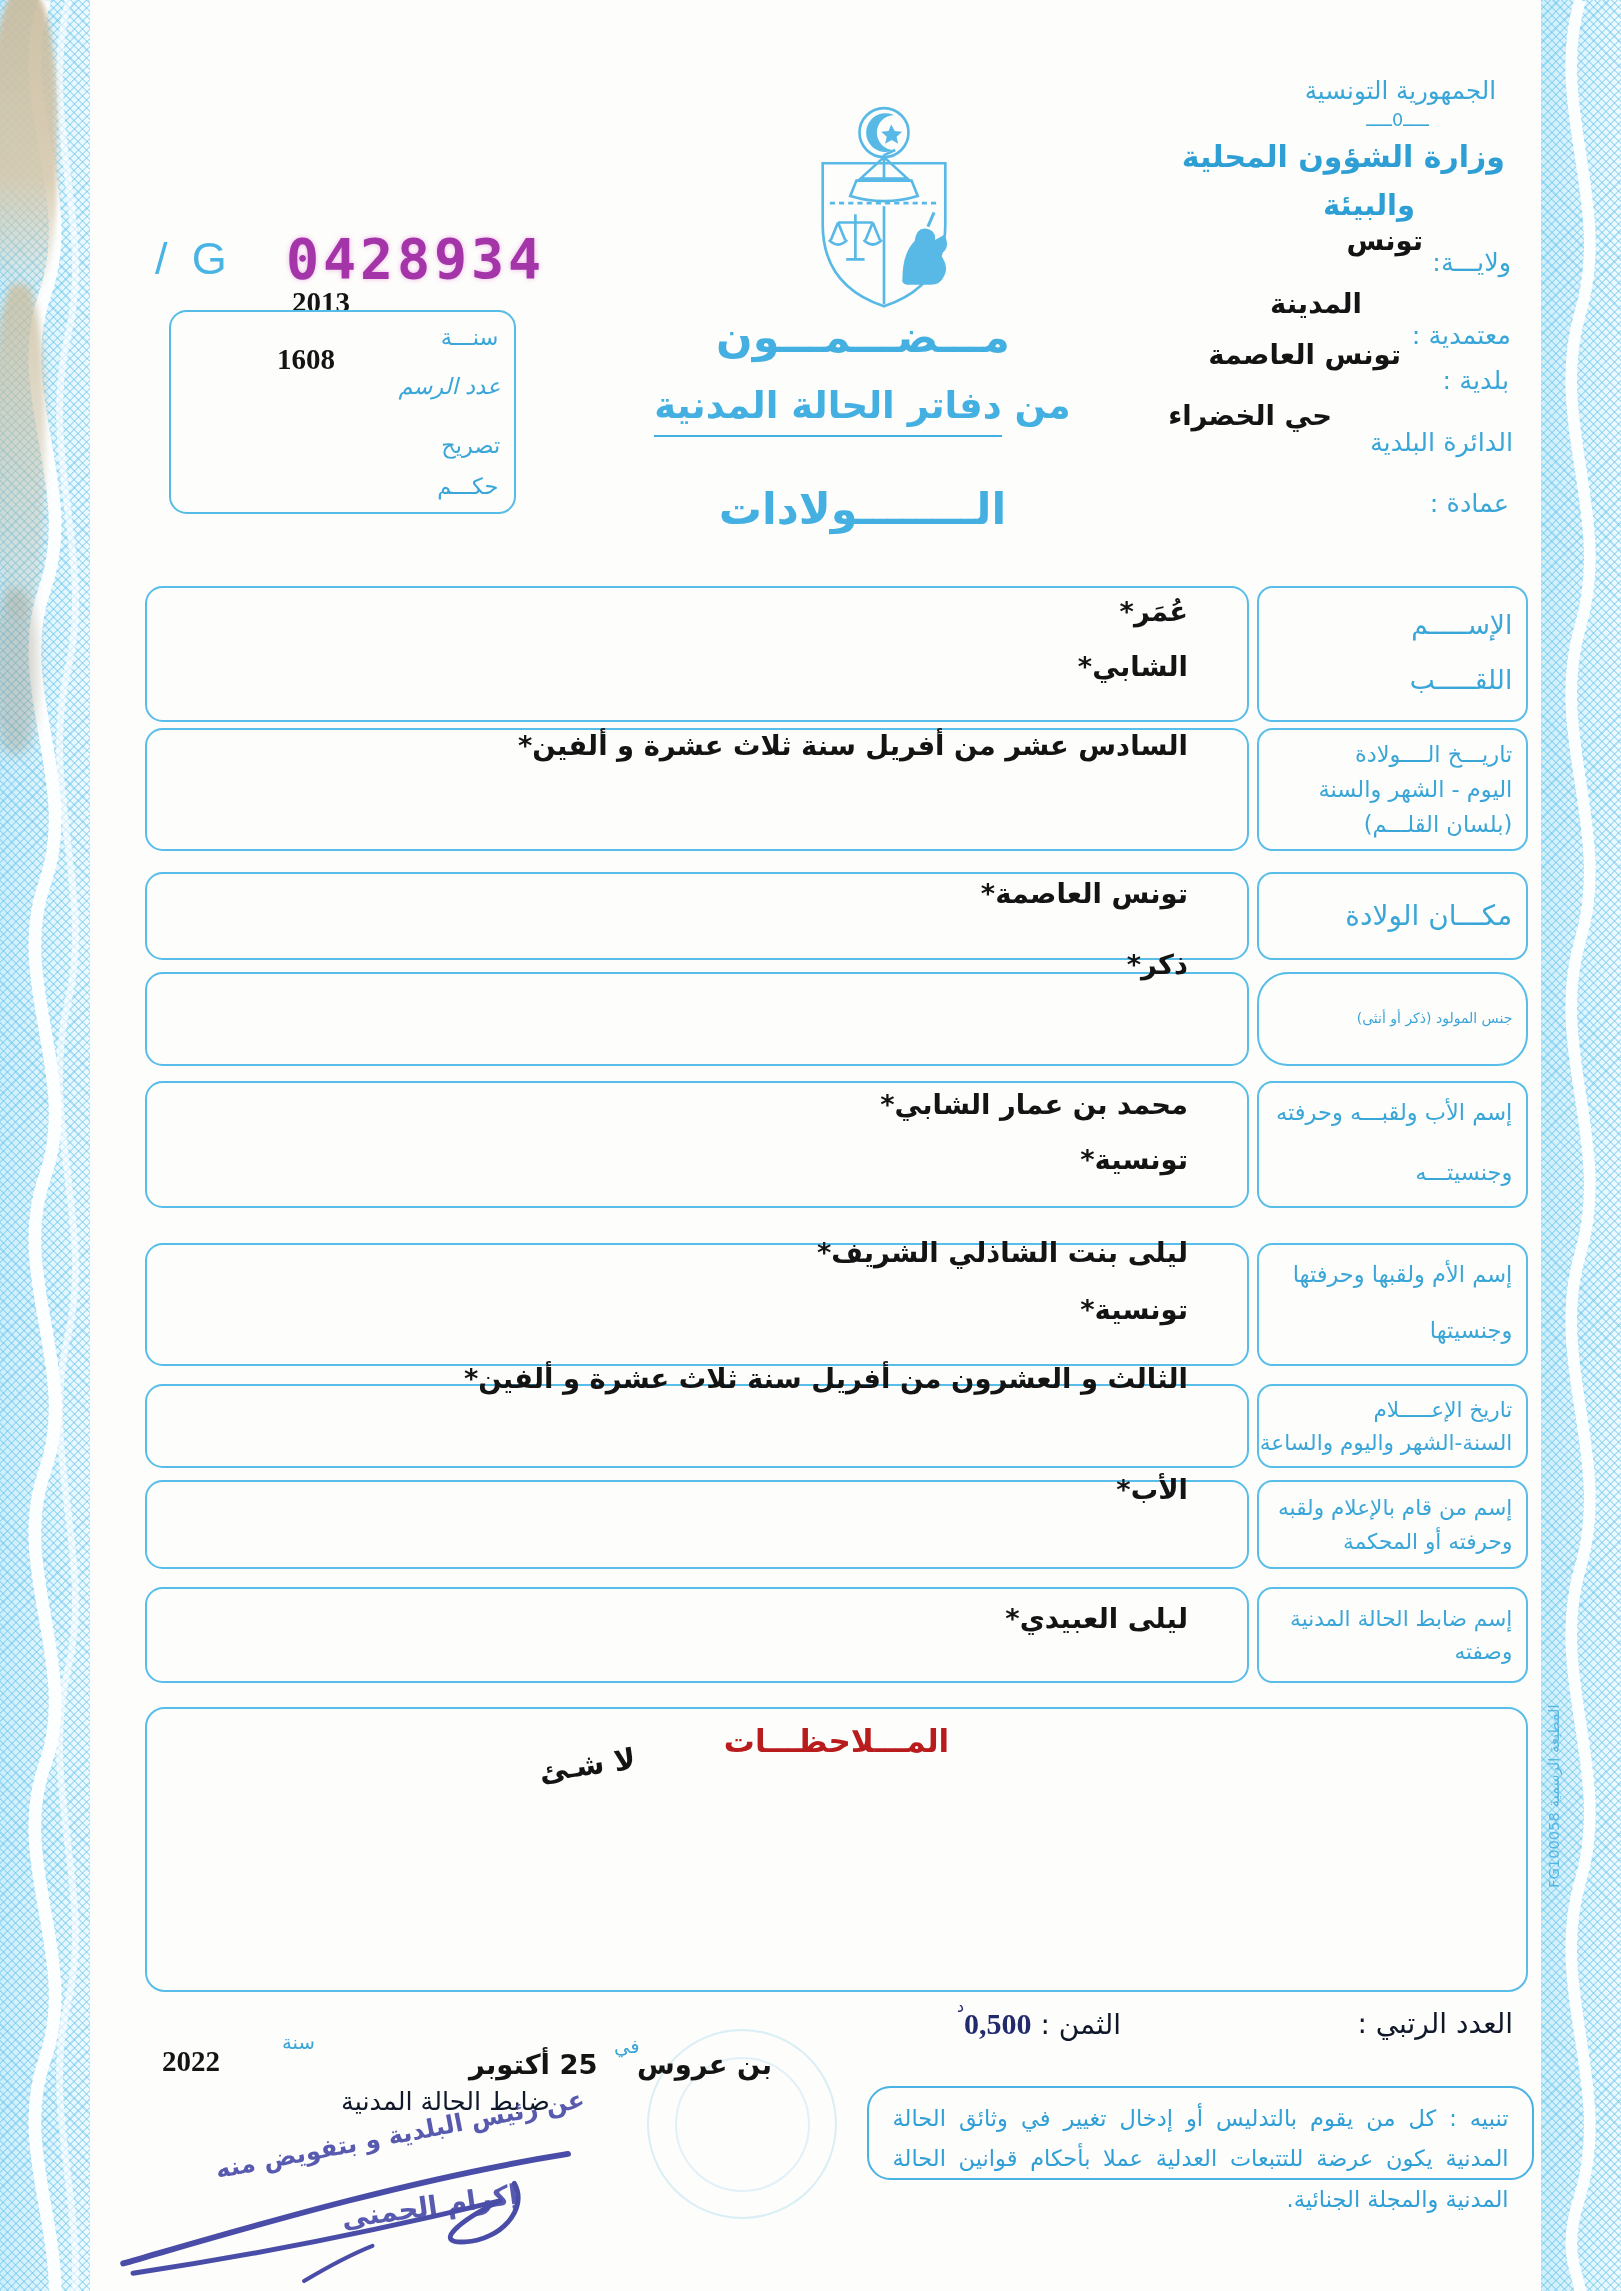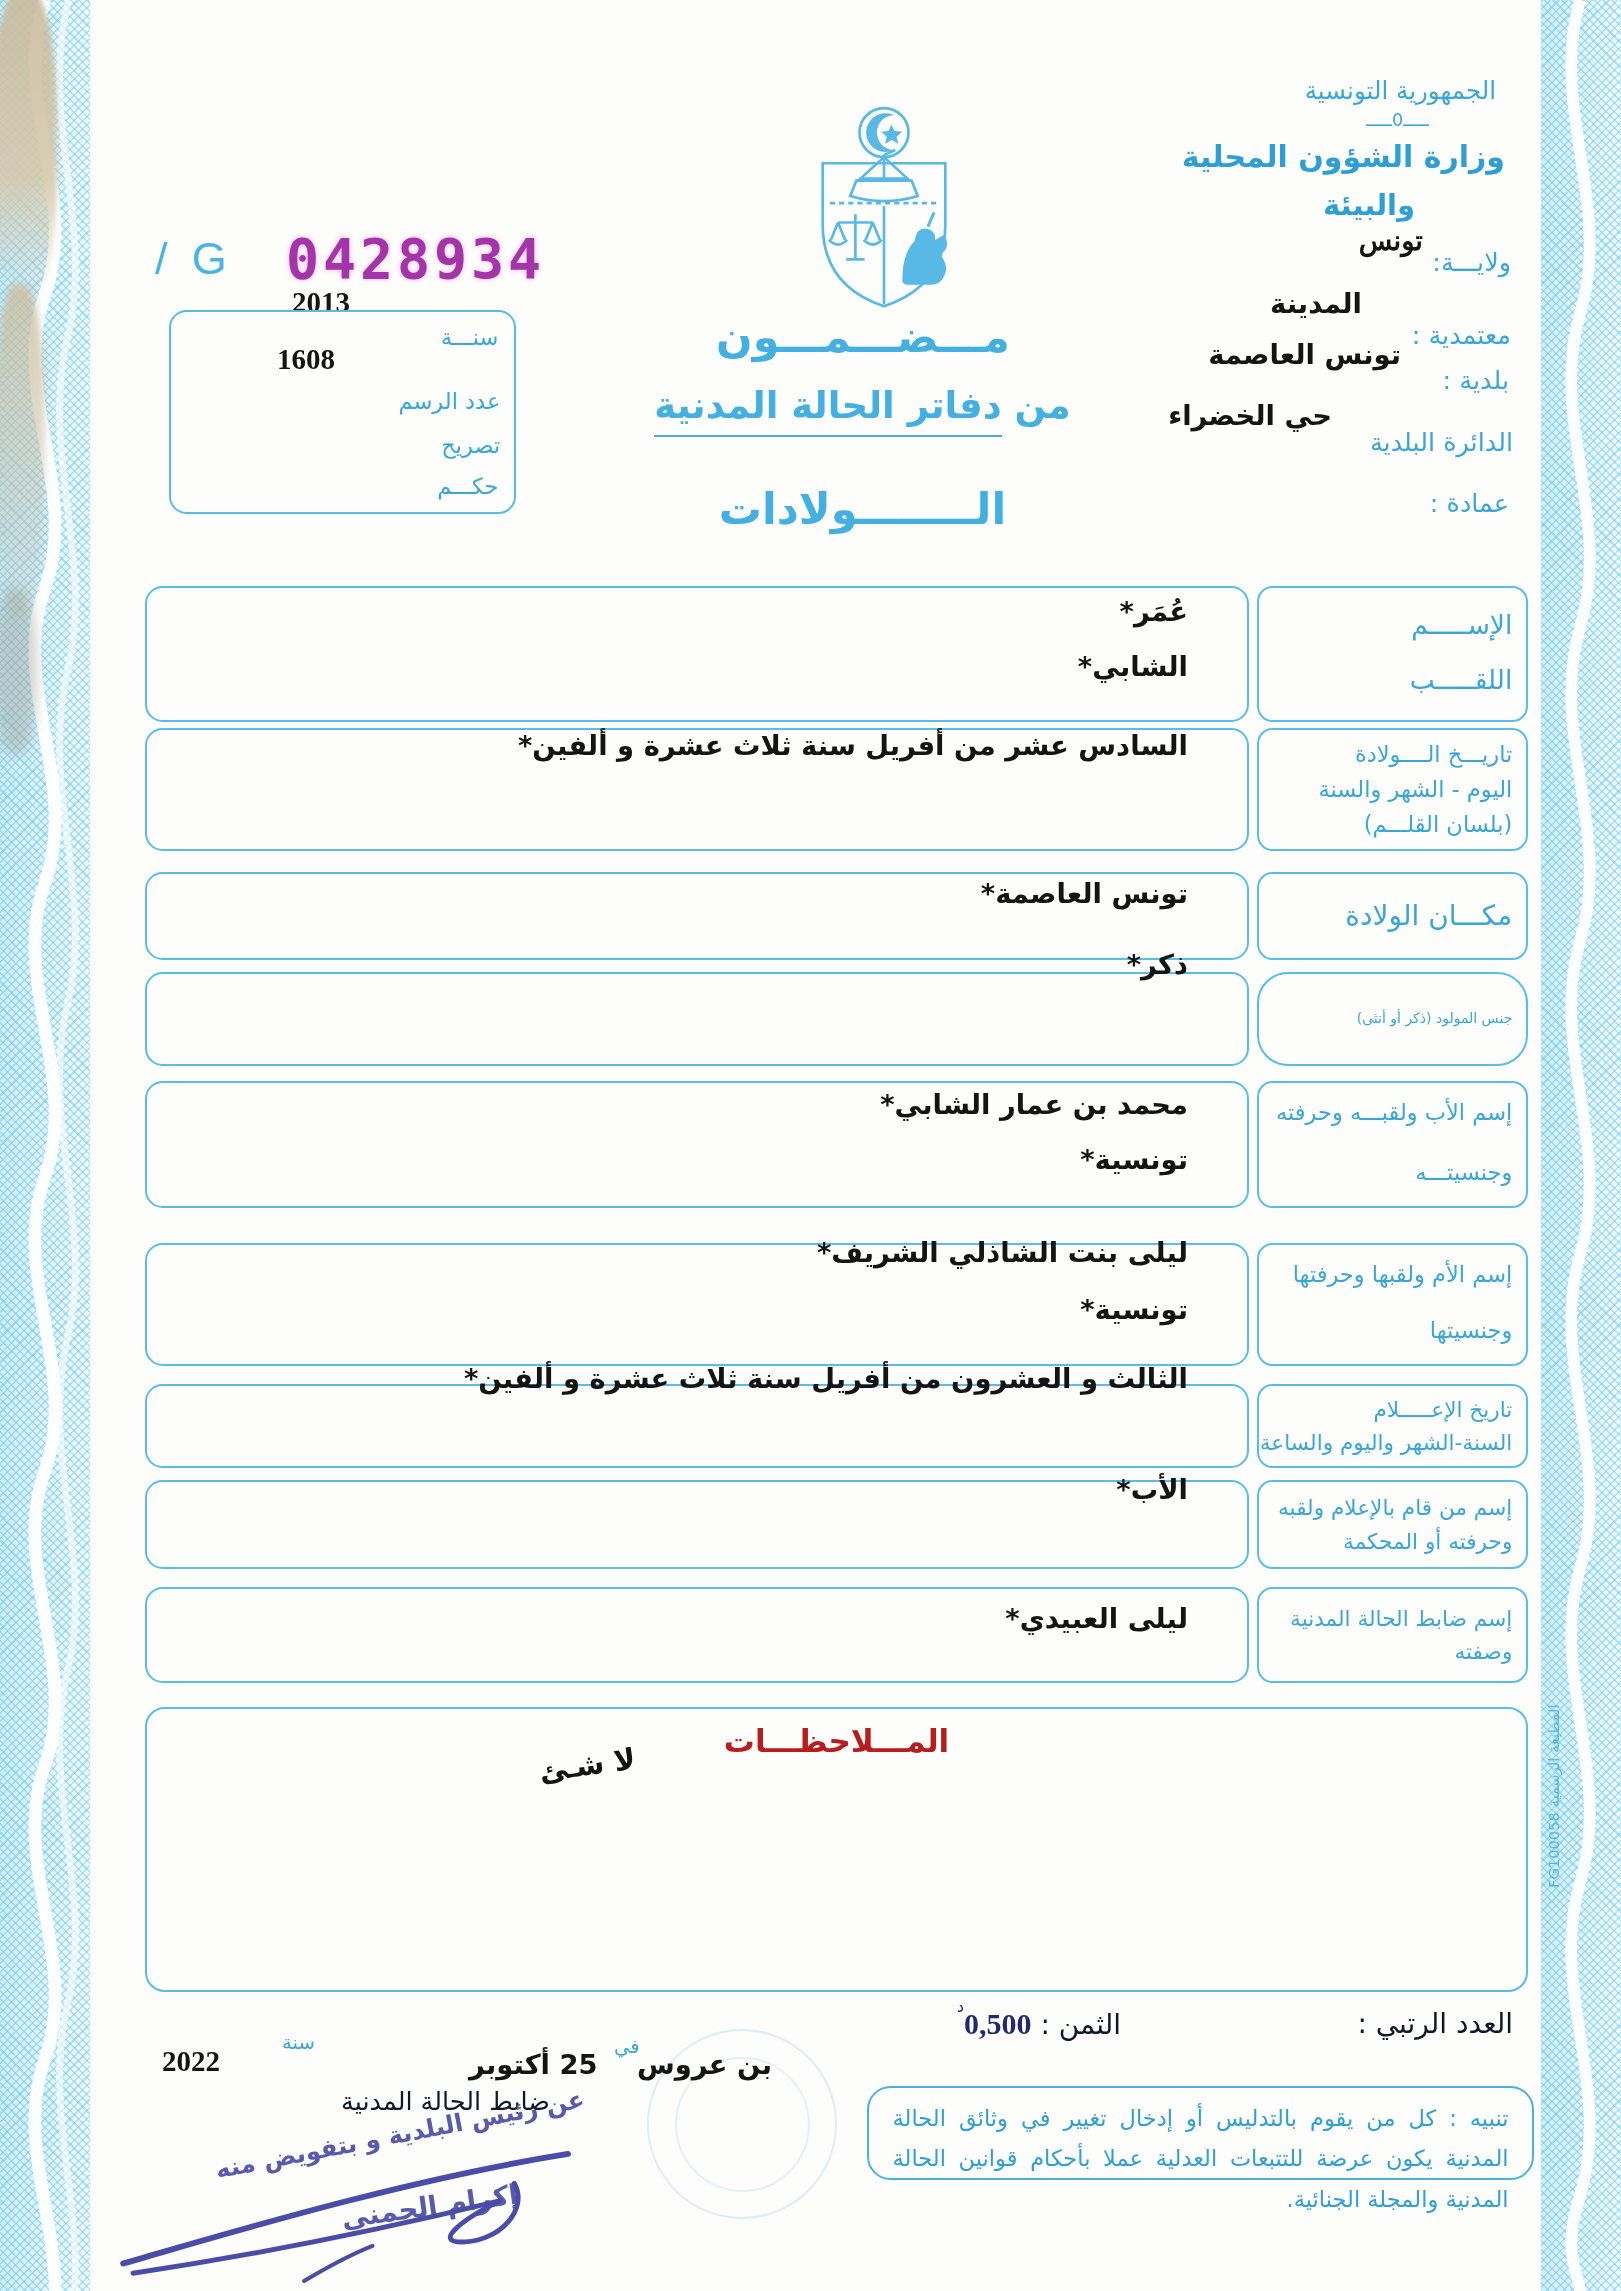--- a/index.html
+++ b/index.html
@@ -89,41 +89,41 @@
 
   <div class="stain abs" style="left:-7.8px;top:-9.8px;width:65px;height:314px;background:linear-gradient(180deg,#c9bb9e,#d6c9ae 60%,rgba(214,201,174,0));opacity:.9;filter:blur(2.9px);"></div>
   <div class="stain abs" style="left:-5.9px;top:284px;width:51px;height:333px;background:linear-gradient(180deg,rgba(203,189,158,.8),rgba(196,186,160,.2));filter:blur(3.9px);"></div>
   <div class="stain abs" style="left:-5.9px;top:588px;width:43px;height:167px;background:rgba(160,152,132,.4);filter:blur(5.9px);"></div>
 
   <div class="h-label" style="top:76px;right:125px;font-size:24.5px;">الجمهورية التونسية</div>
   <div class="h-label" style="top:110px;right:192px;font-size:17.6px;letter-spacing:-2px;">ـــــ0ـــــ</div>
   <div class="h-label ministry" style="top:139px;right:116px;font-size:30px;">وزارة الشؤون المحلية</div>
   <div class="h-label ministry" style="top:188px;right:206px;font-size:29px;">والبيئة</div>
 
-  <div class="h-value" style="top:225px;right:198px;font-family:Liberation Serif, serif;">تونس</div>
+  <div class="h-value" style="top:225px;right:198px;">تونس</div>
   <div class="h-label" style="top:247px;right:110px;">ولايـــة:</div>
 
   <div class="h-value" style="top:288px;right:259px;">المدينة</div>
   <div class="h-label" style="top:320px;right:110px;">معتمدية :</div>
 
   <div class="h-value" style="top:339px;right:220px;">تونس العاصمة</div>
   <div class="h-label" style="top:365px;right:112px;">بلدية :</div>
 
   <div class="h-value" style="top:400px;right:289px;">حي الخضراء</div>
   <div class="h-label" style="top:427px;right:108px;">الدائرة البلدية</div>
 
   <div class="h-label" style="top:488px;right:112px;text-align:right;">عمادة :</div>
 
   <div class="g-prefix" style="left:155px;top:233px;">G /</div>
   <div class="serial" style="left:286px;top:227px;">0428934</div>
   <div class="abs num-serif" style="left:292px;top:286px;font-size:29px;">2013</div>
 
   <div class="refbox">
     <div class="rl" style="right:15.7px;top:11.8px;">سنـــة</div>
-    <div class="rl" style="right:13.7px;top:76px;">عدد الرسم</div>
+    <div class="rl" style="right:13.7px;top:61px;font-style:italic;">عدد الرسم</div>
     <div class="rl" style="right:13.7px;top:120px;">تصريح</div>
     <div class="rl" style="right:15.7px;top:161px;">حكـــم</div>
     <div class="abs num-serif" style="left:106px;top:31px;font-size:29px;">1608</div>
   </div>
 
   <svg class="abs" style="left:796px;top:104px;width:176px;height:235px;" viewBox="0 0 170 230">
     <g stroke="#58b9e6" stroke-width="2.6" fill="none">
       <circle cx="85" cy="28" r="24"></circle>
       <path d="M95,11 A19,19 0 1,0 95,45 A14.5,14.5 0 1,1 95,11 Z" fill="#58b9e6" stroke="none"></path>
       <path d="M92,20 l3.5,6.5 7.3,0.6 -5.5,4.9 1.6,7 -6.4,-3.8 -6.4,3.8 1.6,-7 -5.5,-4.9 7.3,-0.6 Z" fill="#58b9e6" stroke="none"></path>

